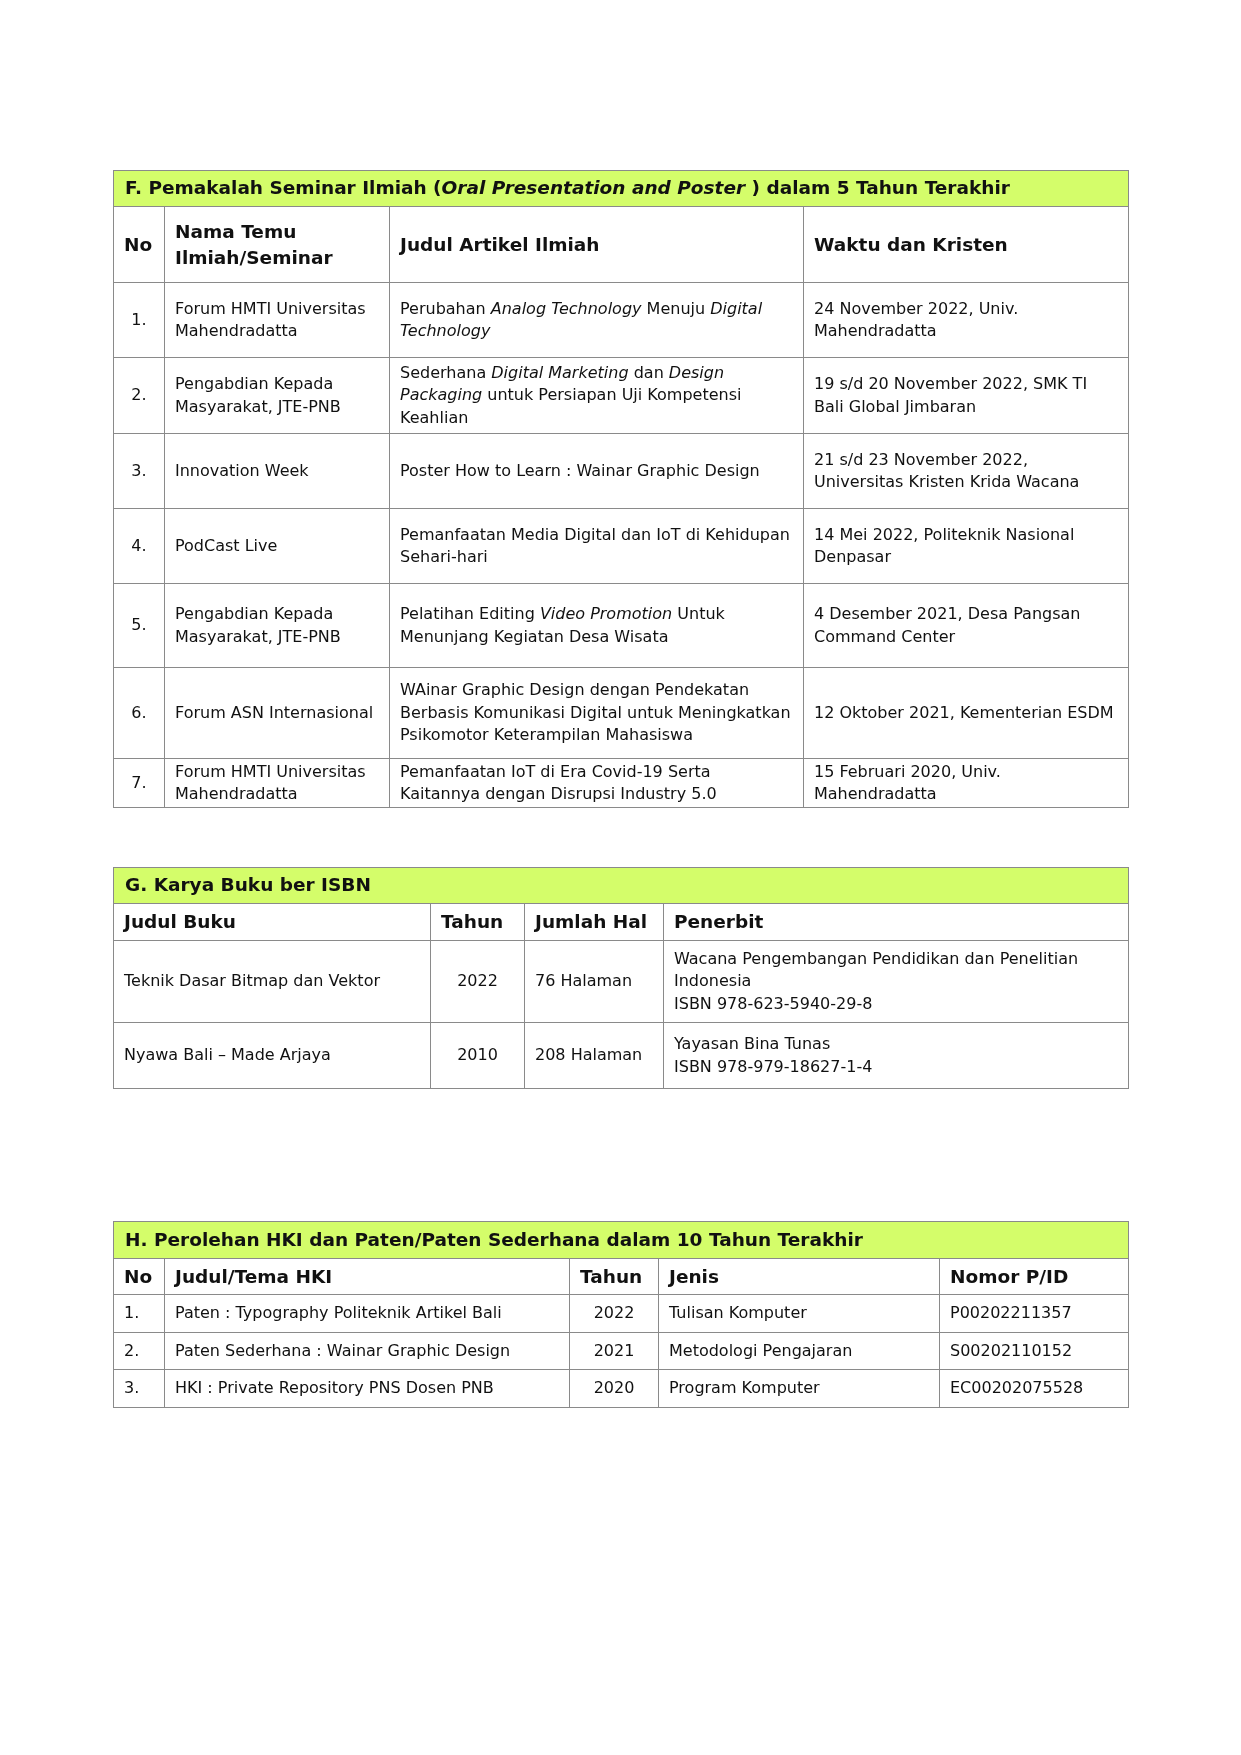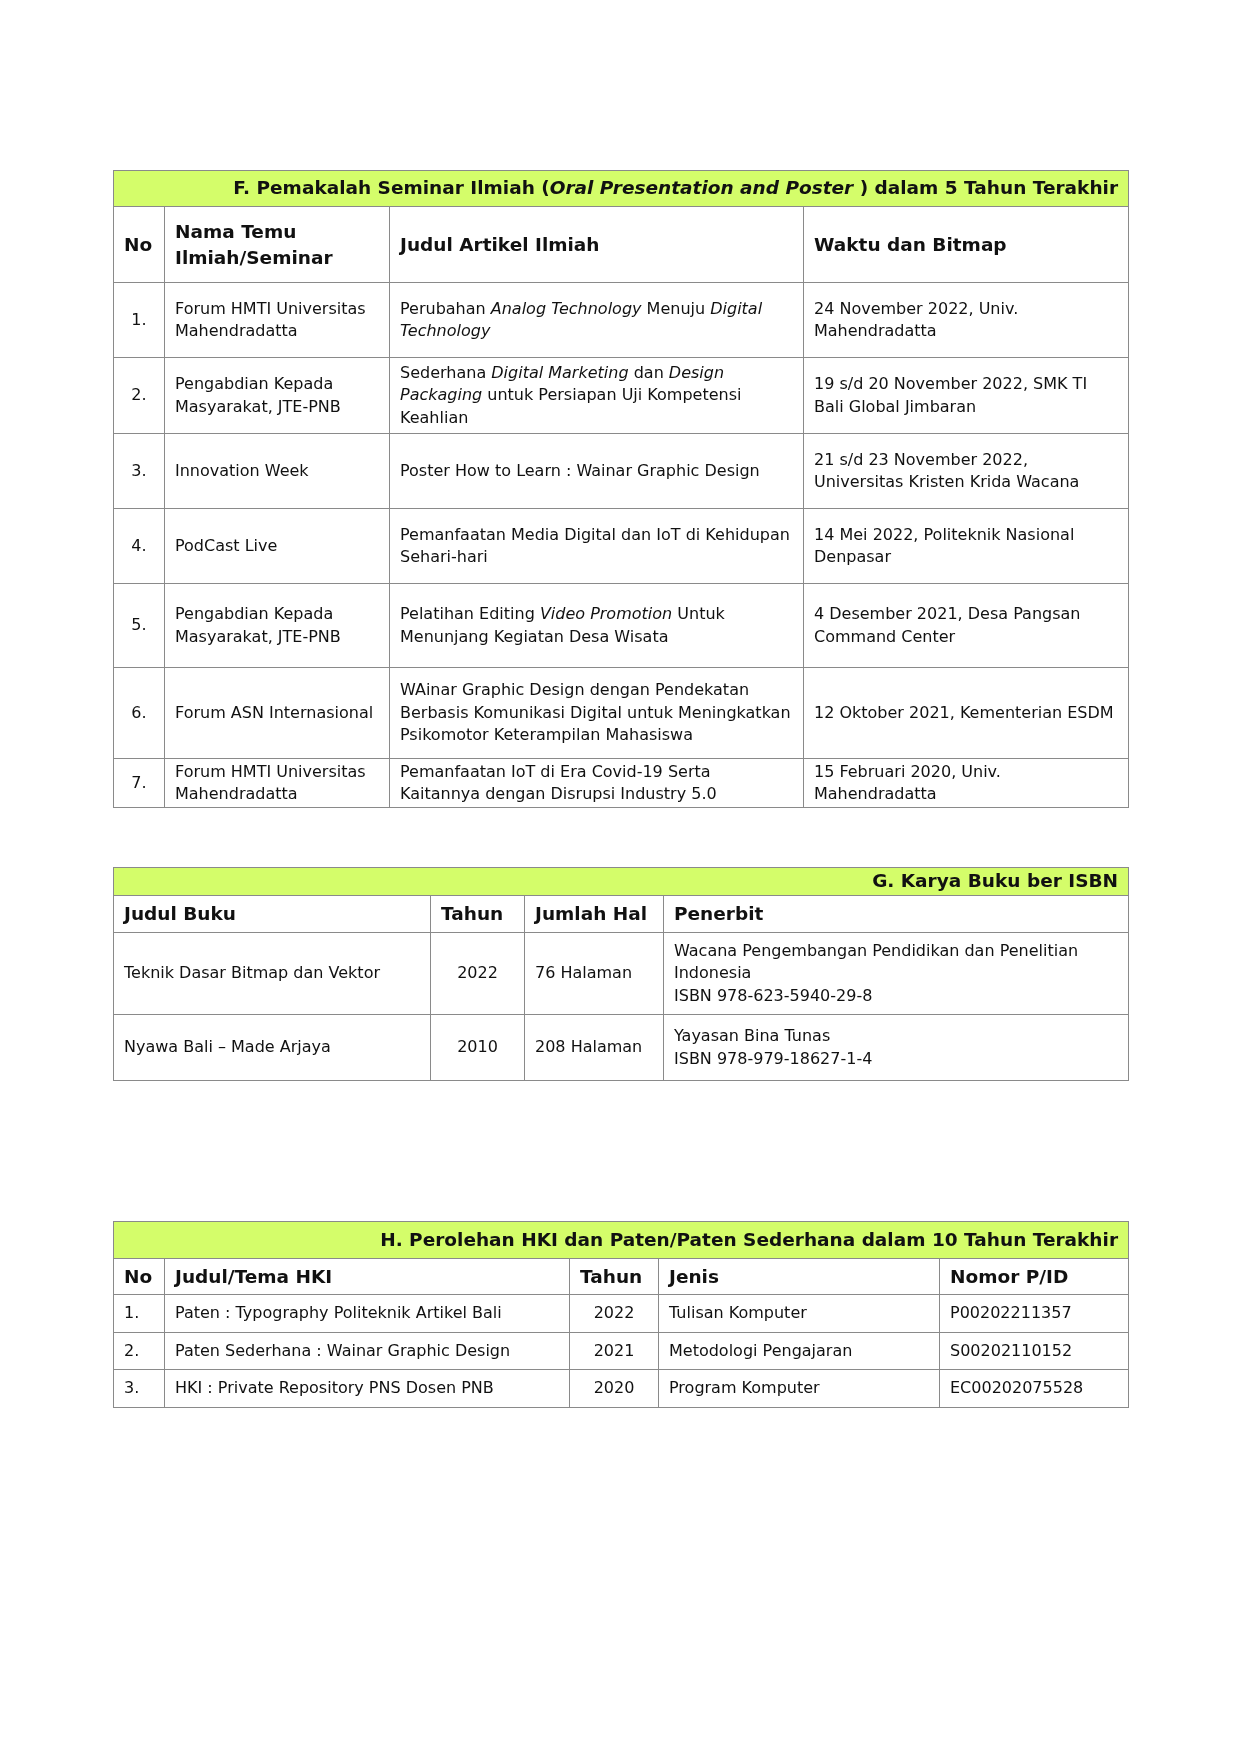--- a/index.html
+++ b/index.html
@@ -10,31 +10,31 @@
   table.doc {
     position: absolute; left: 113px; width: 1015px;
     border-collapse: collapse; table-layout: fixed;
     font-size: 16px; line-height: 22.5px;
   }
   table.doc td, table.doc th {
     border: 1.5px solid #8a8a8a; padding: 0 10px; vertical-align: middle;
     text-align: left; font-weight: normal; overflow: hidden;
   }
   table.doc tr.section td {
-    background: #d4fd6a; font-weight: bold; font-size: 18.5px; padding-left: 11px; text-align: right;
+    background: #d4fd6a; font-weight: bold; font-size: 18.5px; padding-left: 11px;
   }
   table.doc tr.colhead th { font-weight: bold; font-size: 18.5px; line-height: 26px; }
   .c { text-align: center !important; }
   em { font-style: italic; }
 
   #table-f { top: 170px; }
   #table-f tr.section { height: 36px; }
   #table-f tr.colhead { height: 76px; }
   #table-g { top: 867px; }
-  #table-g tr.section { height: 28px; margin-left: 25px; }
+  #table-g tr.section { height: 36px; margin-left: 25px; }
   #table-g tr.colhead { height: 37px; margin-top: 18px; }
   #table-h { top: 1221px; }
   #table-h tr.section { height: 37px; }
   #table-h tr.colhead { height: 36px; }
   #table-h tr.row { height: 37.5px; }
 </style>
 </head>
 <body>
 
 <table class="doc" id="table-f">
@@ -45,21 +45,21 @@
       <col style="width:325px">
   </colgroup>
   <tbody>
       <tr class="section">
     <td colspan="4"><span>F. Pemakalah Seminar Ilmiah (</span><em>Oral Presentation and Poster</em><span> ) dalam 5 Tahun Terakhir</span></td>
   </tr>
   <tr class="colhead">
     <th>No</th>
     <th>Nama Temu Ilmiah/Seminar</th>
     <th>Judul Artikel Ilmiah</th>
-    <th>Waktu dan Bitmap</th>
+    <th>Waktu dan Kristen</th>
   </tr>
   </tbody>
     <tbody id="f-body">
       <tr style="height: 75px;">
         <td class="c">1.</td>
         <td>Forum HMTI Universitas Mahendradatta</td>
         <td><span>Perubahan </span><em>Analog Technology</em><span>  Menuju </span><em>Digital Technology</em></td>
         <td>24 November 2022, Univ. Mahendradatta</td>
       </tr>
       <tr style="height: 76px;">

